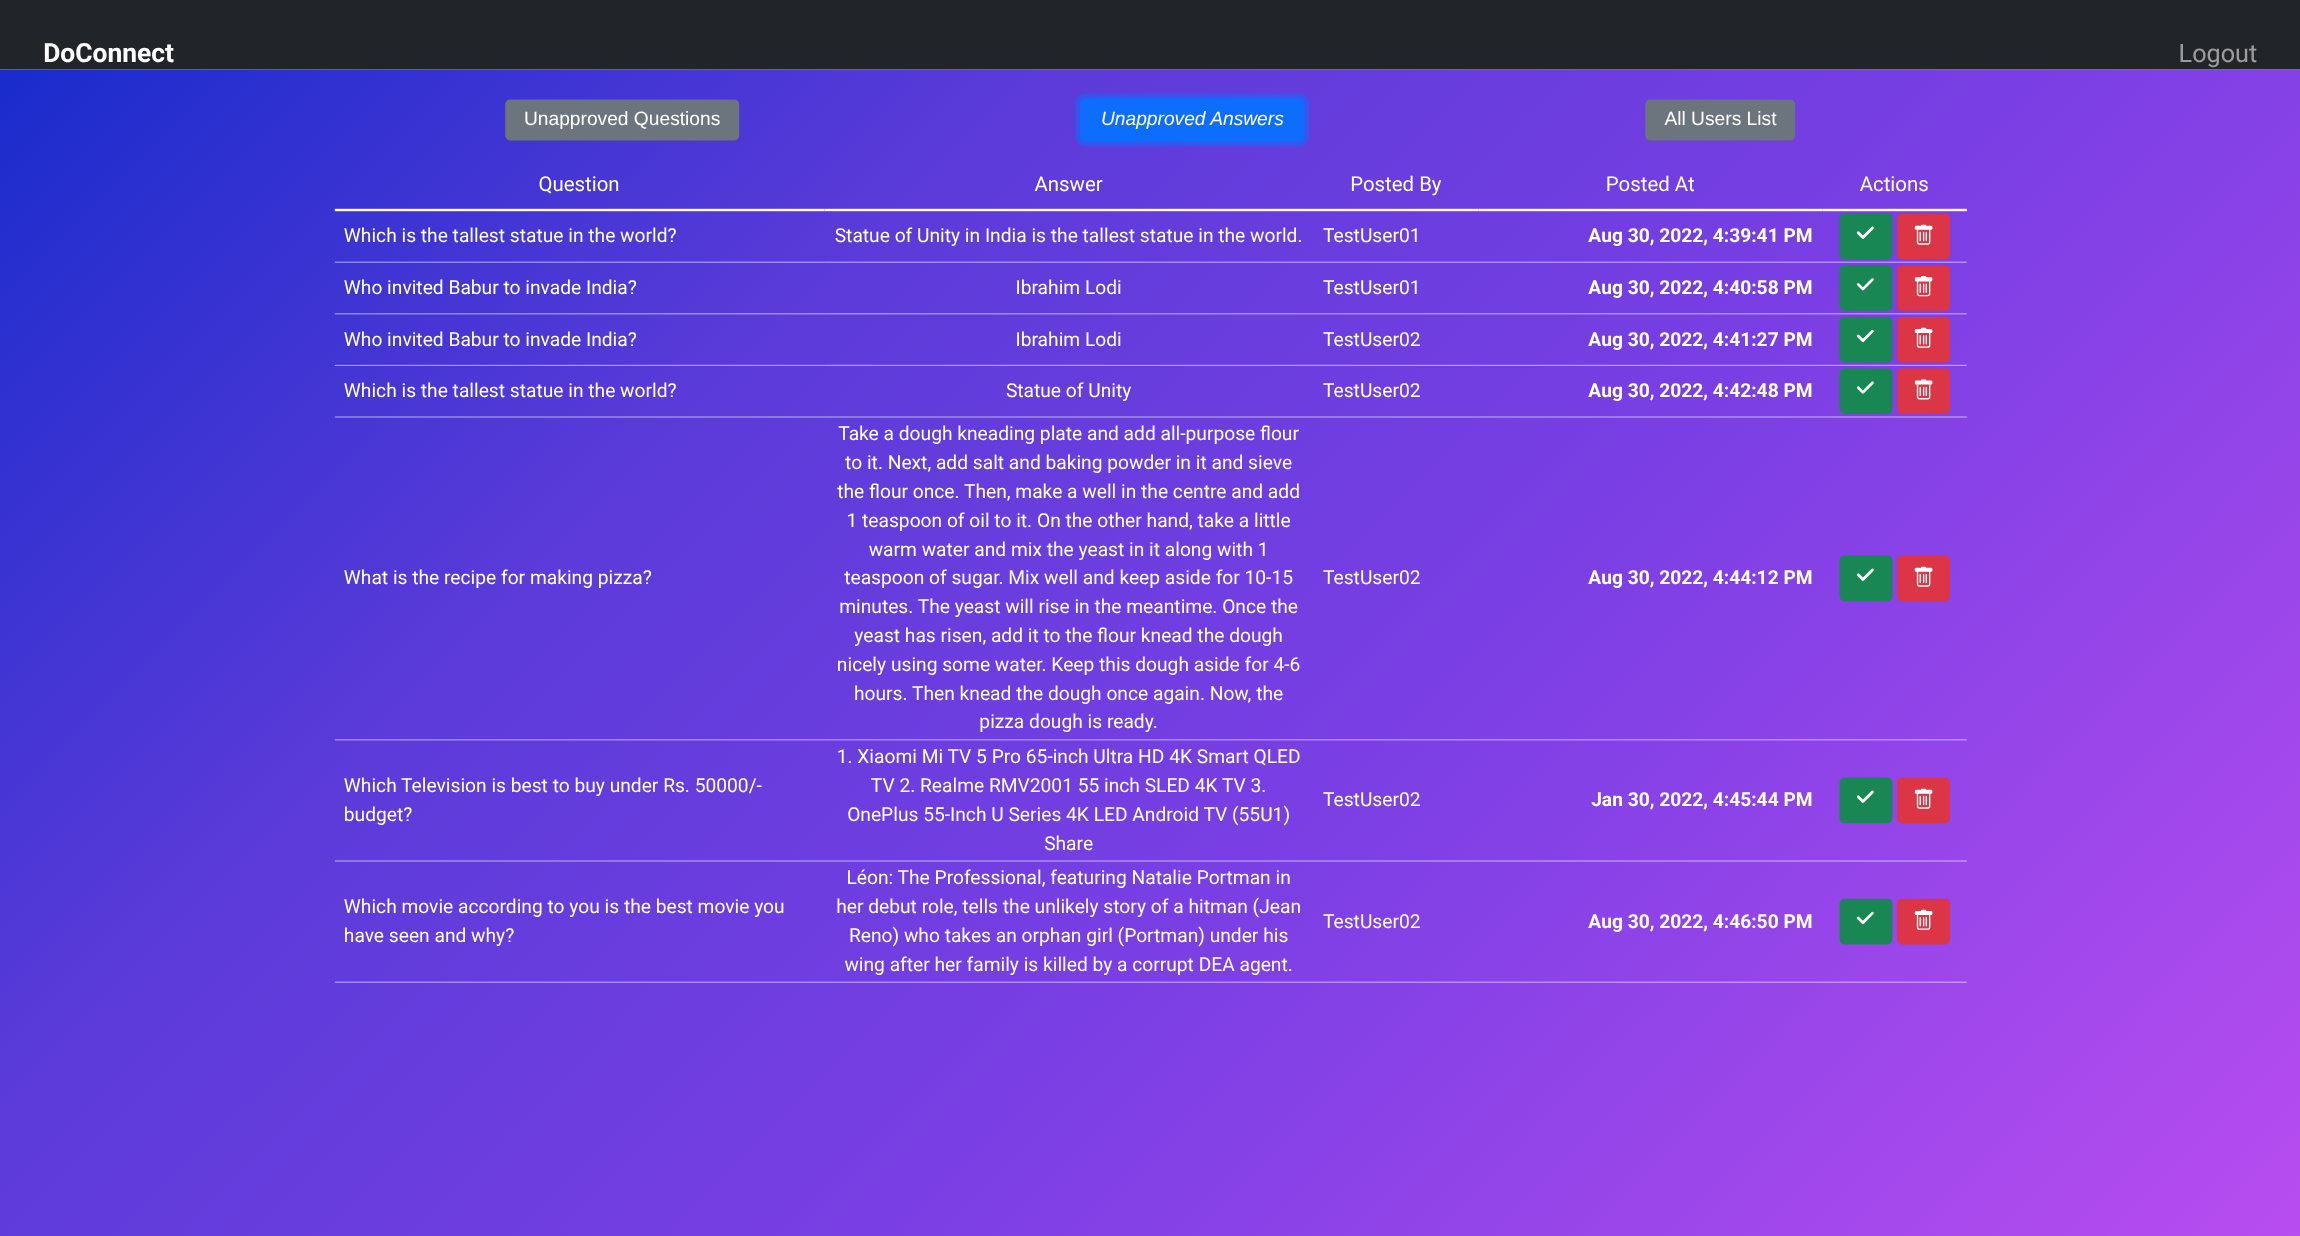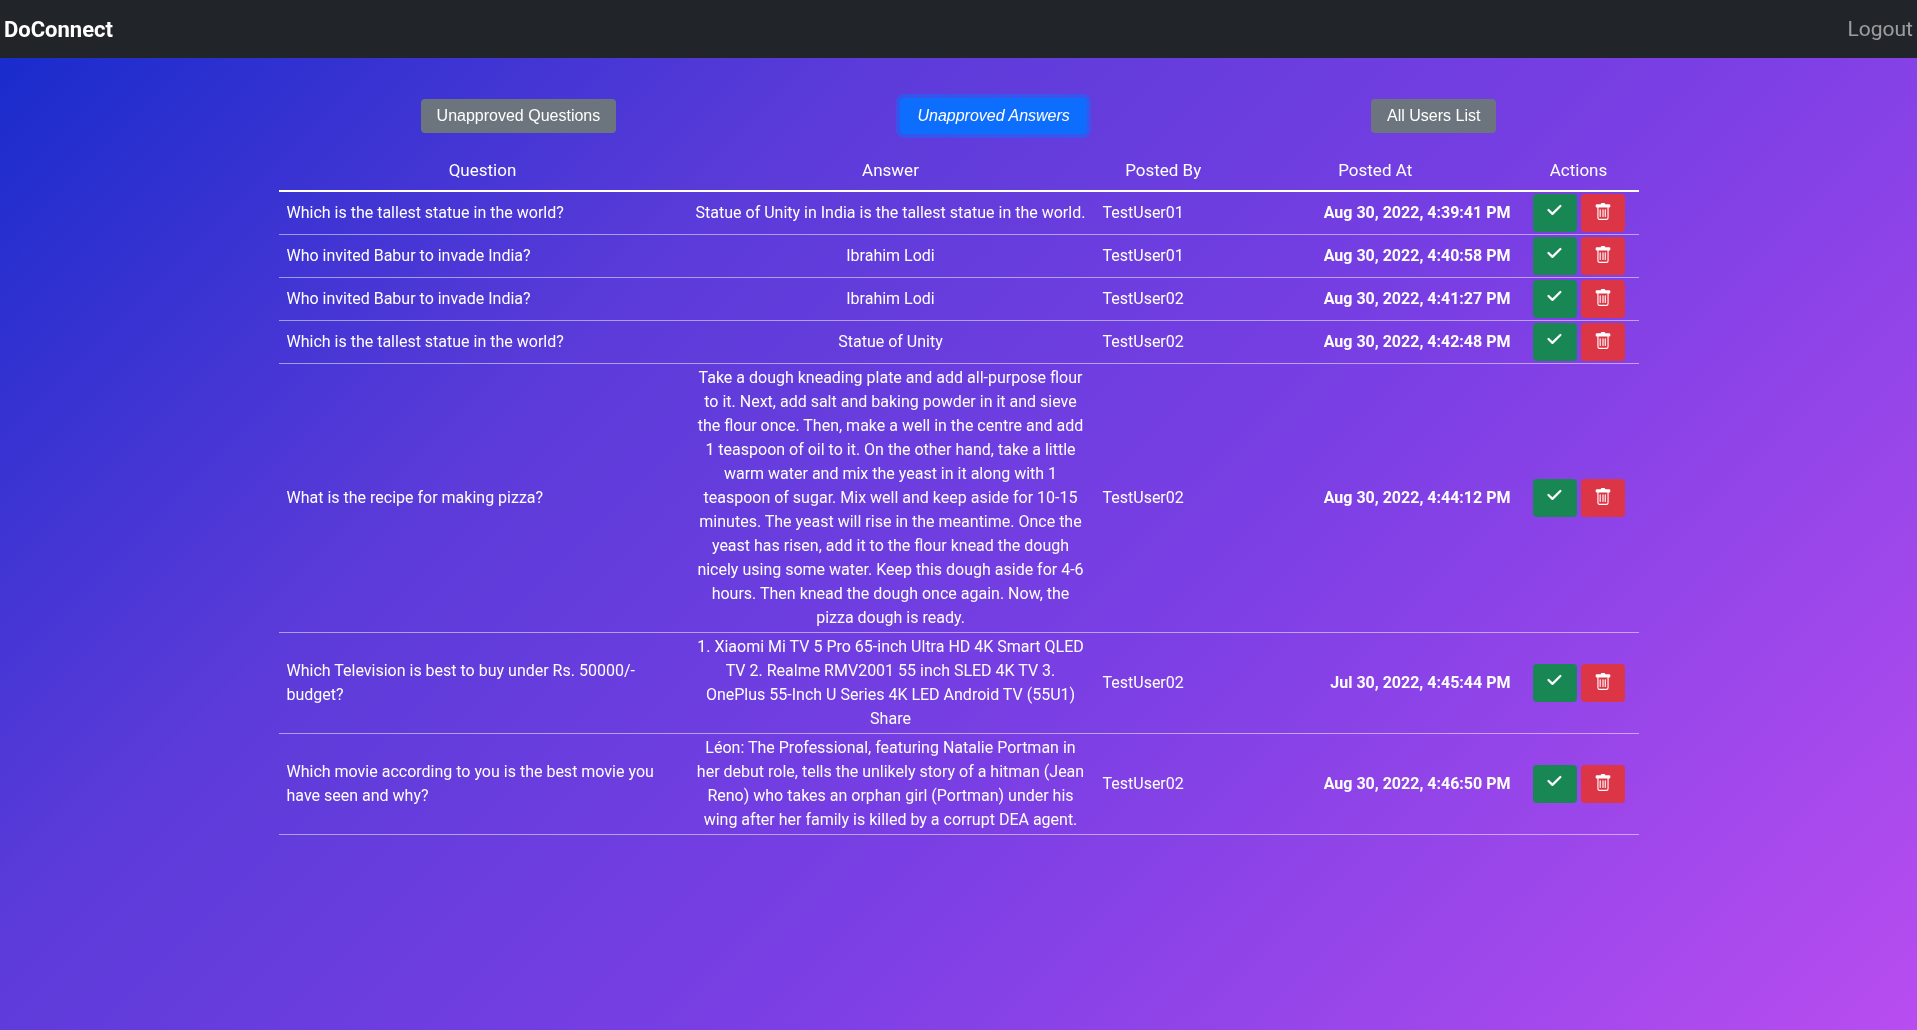--- a/index.html
+++ b/index.html
@@ -11,43 +11,43 @@
     height: 100%;
     font-family: -apple-system, BlinkMacSystemFont, "Segoe UI", Roboto, "Helvetica Neue", Arial, sans-serif;
     font-size: 16px;
     background: #fff;
   }
   .navbar {
     background: #212529;
     color: #fff;
     height: 58px;
     display: flex;
-    align-items: center;
+    align-items: flex-end;
     justify-content: space-between;
-    padding: 0 4px;
+    padding: 0 36px;
   }
   .brand {
     font-size: 22px;
     font-weight: 700;
     color: #fff;
   }
   .logout-link {
     color: rgba(255,255,255,0.55);
     cursor: pointer;
     font-size: 21px;
   }
   .page-wrap {
     height: calc(100% - 58px);
     overflow-y: auto;
     background: linear-gradient(135deg, #1a2ccc 0%, #5b3bd9 30%, #7b3fe4 60%, #b84df0 100%);
     color: #fff;
   }
   .content {
     max-width: 1400px;
-    margin: 16px auto;
+    margin: 0 auto;
     padding: 0 20px 40px 20px;
   }
   .tab-row {
     display: flex;
     justify-content: space-around;
     align-items: center;
     padding: 24px 0 16px 0;
   }
   .tab-btn {
     background: #6c757d;
@@ -214,21 +214,21 @@
                 <span><svg viewBox="0 0 16 16">
                     <path d="M5.5 5.5A.5.5 0 0 1 6 6v6a.5.5 0 0 1-1 0V6a.5.5 0 0 1 .5-.5zm2.5 0A.5.5 0 0 1 8.5 6v6a.5.5 0 0 1-1 0V6a.5.5 0 0 1 .5-.5zm2.5.5a.5.5 0 0 0-1 0v6a.5.5 0 0 0 1 0V6z"></path>
                     <path d="M14.5 3a1 1 0 0 1-1 1H13v9a2 2 0 0 1-2 2H5a2 2 0 0 1-2-2V4h-.5a1 1 0 0 1-1-1V2a1 1 0 0 1 1-1H6a1 1 0 0 1 1-1h2a1 1 0 0 1 1 1h3.5a1 1 0 0 1 1 1v1zM4.118 4 4 4.059V13a1 1 0 0 0 1 1h6a1 1 0 0 0 1-1V4.059L11.882 4H4.118zM2.5 3V2h11v1h-11z"></path>
                   </svg></span>
               </button></td>
           </tr>
           <tr>
             <td class="col-question">Which Television is best to buy under Rs. 50000/- budget?</td>
             <td class="col-answer">1. Xiaomi Mi TV 5 Pro 65-inch Ultra HD 4K Smart QLED TV 2. Realme RMV2001 55 inch SLED 4K TV 3. OnePlus 55-Inch U Series 4K LED Android TV (55U1) Share</td>
             <td class="col-postedby">TestUser02</td>
-            <td class="col-postedat">Jul 30, 2022, 4:45:44 PM</td>
+            <td class="col-postedat">Jan 30, 2022, 4:45:44 PM</td>
             <td class="col-actions"><button class="btn-icon btn-approve">
                 <span><svg viewBox="0 0 16 16">
                     <path d="M13.485 1.929a1 1 0 0 1 0 1.414L6.414 10.414a1 1 0 0 1-1.414 0L1.515 6.929a1 1 0 1 1 1.414-1.414L5.707 8.293l6.364-6.364a1 1 0 0 1 1.414 0z"></path>
                   </svg></span>
               </button><button class="btn-icon btn-delete">
                 <span><svg viewBox="0 0 16 16">
                     <path d="M5.5 5.5A.5.5 0 0 1 6 6v6a.5.5 0 0 1-1 0V6a.5.5 0 0 1 .5-.5zm2.5 0A.5.5 0 0 1 8.5 6v6a.5.5 0 0 1-1 0V6a.5.5 0 0 1 .5-.5zm2.5.5a.5.5 0 0 0-1 0v6a.5.5 0 0 0 1 0V6z"></path>
                     <path d="M14.5 3a1 1 0 0 1-1 1H13v9a2 2 0 0 1-2 2H5a2 2 0 0 1-2-2V4h-.5a1 1 0 0 1-1-1V2a1 1 0 0 1 1-1H6a1 1 0 0 1 1-1h2a1 1 0 0 1 1 1h3.5a1 1 0 0 1 1 1v1zM4.118 4 4 4.059V13a1 1 0 0 0 1 1h6a1 1 0 0 0 1-1V4.059L11.882 4H4.118zM2.5 3V2h11v1h-11z"></path>
                   </svg></span>
               </button></td>

